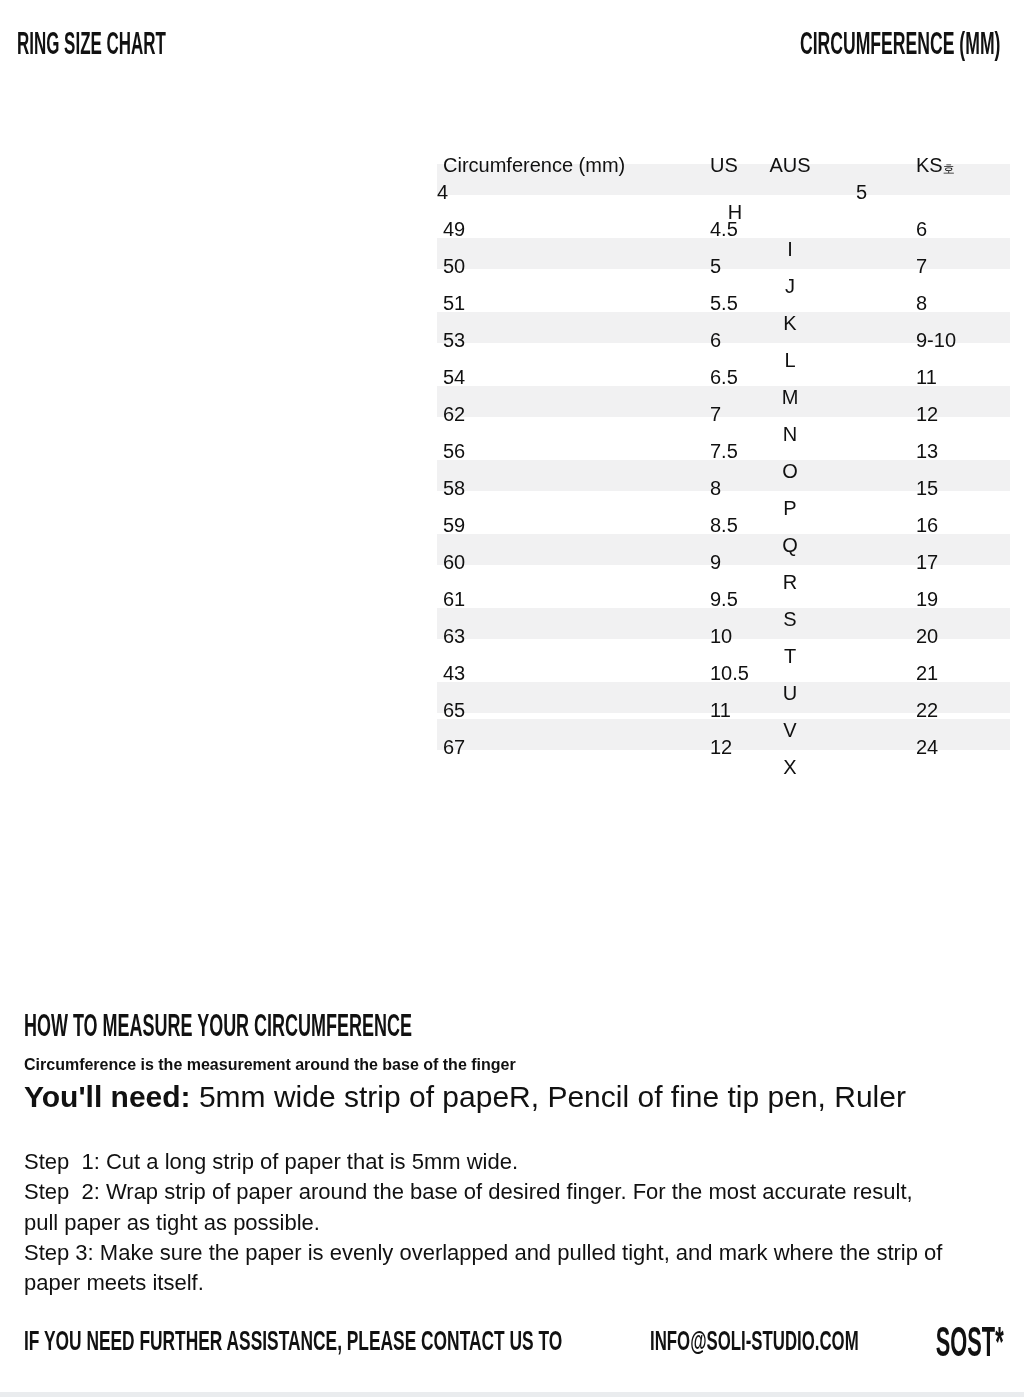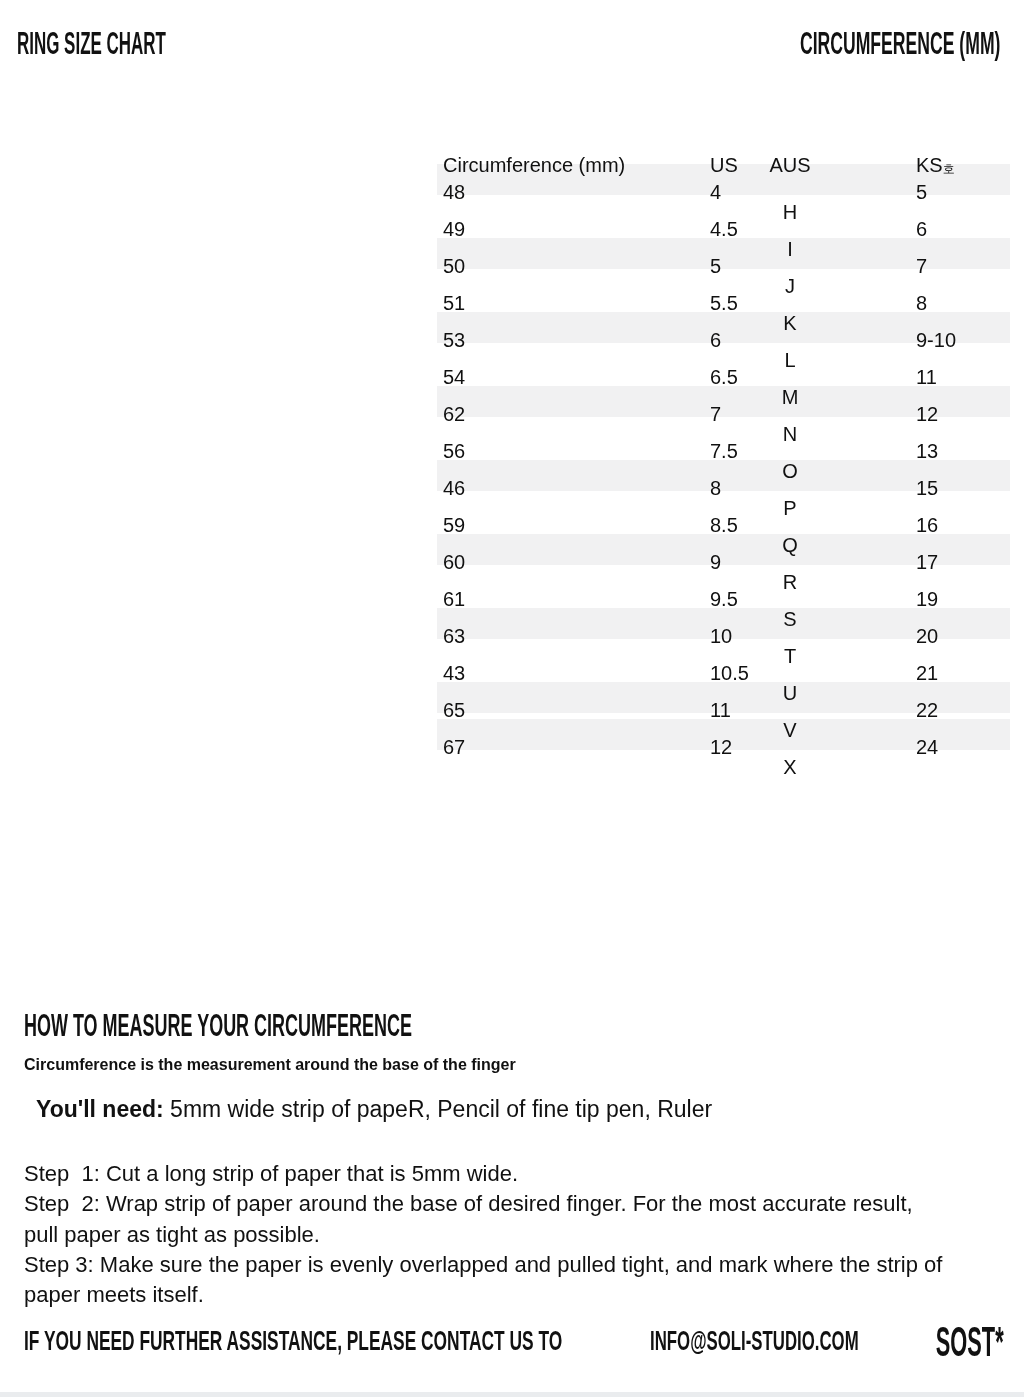--- a/index.html
+++ b/index.html
@@ -33,21 +33,21 @@
   .c4{text-align:left;padding-left:96px;}
   .ks-sub{font-size:12px;position:relative;top:1px;}
 
   
   .howto{position:absolute;left:24px;top:1010px;width:1000px;}
   .howto h2{
     margin:0;font-size:31px;line-height:31px;font-weight:bold;white-space:nowrap;
     transform:scaleX(0.58);transform-origin:left center;
   }
   .intro{margin:8px 0 0 0;font-size:16px;line-height:32px;font-weight:bold;}
-  .need{margin:12px;font-size:23px;line-height:32px;white-space:pre-wrap;}
+  .need{margin:0;font-size:30px;line-height:32px;white-space:pre-wrap;}
   .need b{font-weight:bold;}
   .steps{margin-top:34px;font-size:22px;line-height:30.3px;}
   .steps p{margin:0;white-space:pre-wrap;}
 
   
   .assist{
     position:absolute;left:24px;top:1327px;font-size:28px;line-height:28px;
     font-weight:bold;white-space:nowrap;transform:scaleX(0.62);transform-origin:left center;
   }
   .email{
@@ -70,21 +70,20 @@
 
   <div class="size-table">
     <div class="row thead">
       <div class="c c1">Circumference (mm)</div>
       <div class="c c2">US</div>
       <div class="c c3">AUS</div>
       <div class="c c4"><span>KS</span><span class="ks-sub">호</span></div>
     </div>
     <div id="table-body">
         <div class="row trow shaded">
-      <div class="c c1">48</div>
       <div class="c c2">4</div>
       <div class="c c3">H</div>
       <div class="c c4">5</div>
     </div>
         <div class="row trow">
       <div class="c c1">49</div>
       <div class="c c2">4.5</div>
       <div class="c c3">I</div>
       <div class="c c4">6</div>
     </div>
@@ -118,21 +117,21 @@
       <div class="c c3">N</div>
       <div class="c c4">12</div>
     </div>
         <div class="row trow">
       <div class="c c1">56</div>
       <div class="c c2">7.5</div>
       <div class="c c3">O</div>
       <div class="c c4">13</div>
     </div>
         <div class="row trow shaded">
-      <div class="c c1">46</div>
+      <div class="c c1">58</div>
       <div class="c c2">8</div>
       <div class="c c3">P</div>
       <div class="c c4">15</div>
     </div>
         <div class="row trow">
       <div class="c c1">59</div>
       <div class="c c2">8.5</div>
       <div class="c c3">Q</div>
       <div class="c c4">16</div>
     </div>

